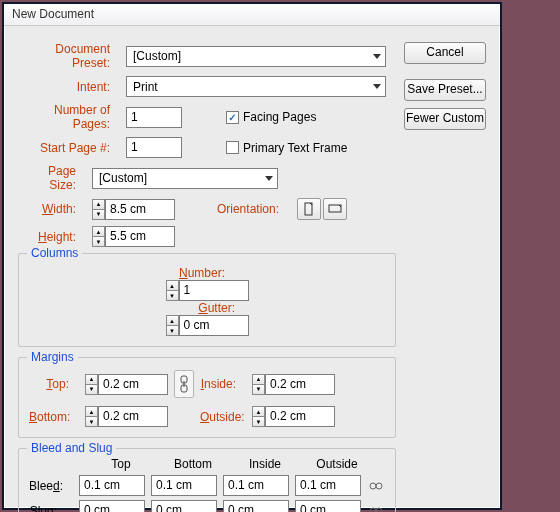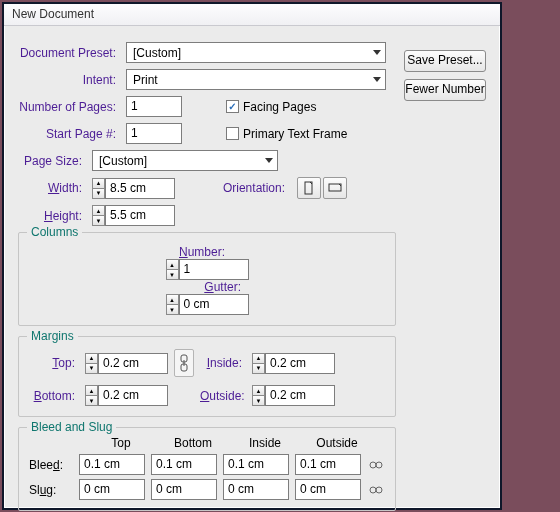--- a/index.html
+++ b/index.html
@@ -5,41 +5,41 @@
 * { box-sizing: border-box; font-family: "Segoe UI", Tahoma, sans-serif; font-size: 12px; }
 body { margin: 0; background: #7a4d5c; padding: 2px; }
 .win { width: 500px; height: 508px; background: #ebebeb; border: 2px solid #0f172a; box-shadow: 0 0 0 1px #fff inset; }
 .titlebar { height: 22px; background: linear-gradient(#fdfdfe,#f0f0f3); border-bottom: 1px solid #c9c9cf; padding: 3px 8px; color: #333; font-size: 12px; }
 .body { position: relative; padding: 16px 14px 14px 14px; display: flex; }
 .left { flex: 1; }
 .right { width: 108px; margin-left: 8px; }
 .btn { width: 100%; height: 22px; margin-bottom: 7px; background: linear-gradient(#fcfcfc,#e6e6e6); border: 1px solid #8a8a8a; border-radius: 3px; text-align: center; line-height: 18px; cursor: default; }
 .btn.primary { background: linear-gradient(#e8f3fe,#bcdafb); border: 1px solid #6b9fd8; }
 .row { display: flex; align-items: center; margin-bottom: 6px; }
-.lbl { text-align: right; padding-right: 10px; color: #4c1d95; }
+.lbl { text-align: right; padding-right: 16px; color: #c2410c; }
 .lbl u { text-decoration: underline; }
 .sel { display: flex; align-items: center; justify-content: space-between; height: 21px; background: #fff; border: 1px solid #7d7d7d; padding: 0 4px 0 6px; }
 .sel .arr { width: 0; height: 0; border-left: 4px solid transparent; border-right: 4px solid transparent; border-top: 5px solid #333; }
 .txt { height: 21px; background: #fff; border: 1px solid #7d7d7d; padding: 0 4px; line-height: 19px; }
 .spin { display: flex; }
 .spin .bx { width: 13px; display: flex; flex-direction: column; }
 .spin .bx div { flex: 1; background: linear-gradient(#fdfdfd,#e3e3e3); border: 1px solid #8a8a8a; display:flex; align-items:center; justify-content:center; font-size:6px; line-height:1; }
 .spin .bx div:first-child { border-bottom: none; }
 .chk { display:inline-flex; align-items:center; gap:4px; }
 .chk .box { width:13px; height:13px; background:#fff; border:1px solid #7a7a7a; display:flex; align-items:center; justify-content:center; color:#2a6db8; font-size:10px; font-weight:bold; }
 fieldset { border:1px solid #c5c5c5; border-radius:2px; margin:0 0 10px 0; padding:8px 10px 10px 10px; position:relative; }
-fieldset > .legend { position:absolute; top:-8px; left:8px; background:#ebebeb; padding:0 4px; color:#0f766e; }
+fieldset > .legend { position:absolute; top:-8px; left:8px; background:#ebebeb; padding:0 4px; color:#1d4ed8; }
 .icnbtn { width:24px; height:22px; background:linear-gradient(#fcfcfc,#e6e6e6); border:1px solid #9a9a9a; border-radius:2px; display:inline-flex; align-items:center; justify-content:center; margin-left:2px; }
 .icnbtn svg { width:14px; height:14px; }
 .linkicn { width:20px; height:28px; border:1px solid #b5b5b5; border-radius:2px; background:#f5f5f5; display:flex; align-items:center; justify-content:center; margin:0 6px; }
 .tinyicn { width:18px; height:16px; display:inline-flex; align-items:center; justify-content:center; }
 .grid-hdr { display:flex; margin-left:56px; }
 .grid-hdr div { width:72px; text-align:center; }
 .grid-row { display:flex; align-items:center; margin-top:4px; }
-.grid-row .lbl2 { width:50px; text-align:left; padding-right:22px; }
+.grid-row .lbl2 { width:50px; text-align:right; padding-right:22px; }
 .grid-row .txt { width:66px; margin-right:6px; }
 </style>
 </head>
 <body>
 
 <div class="win">
   <div class="titlebar">
     <span>New Document</span>
   </div>
   <div class="body">
@@ -226,19 +226,20 @@
                 <circle cx="4" cy="6" r="3" fill="none" stroke="#666"></circle>
                 <circle cx="10" cy="6" r="3" fill="none" stroke="#666"></circle>
               </svg>
           </div>
         </div>
       </fieldset>
 
     </div>
 
     <div class="right">
+      <div class="btn">Cancel</div>
       <div style="height:8px;"></div>
       <div class="btn">Save Preset...</div>
-      <div class="btn">Fewer Number</div>
+      <div class="btn">Fewer Custom</div>
     </div>
 
   </div>
 </div>
 
 </body></html>

